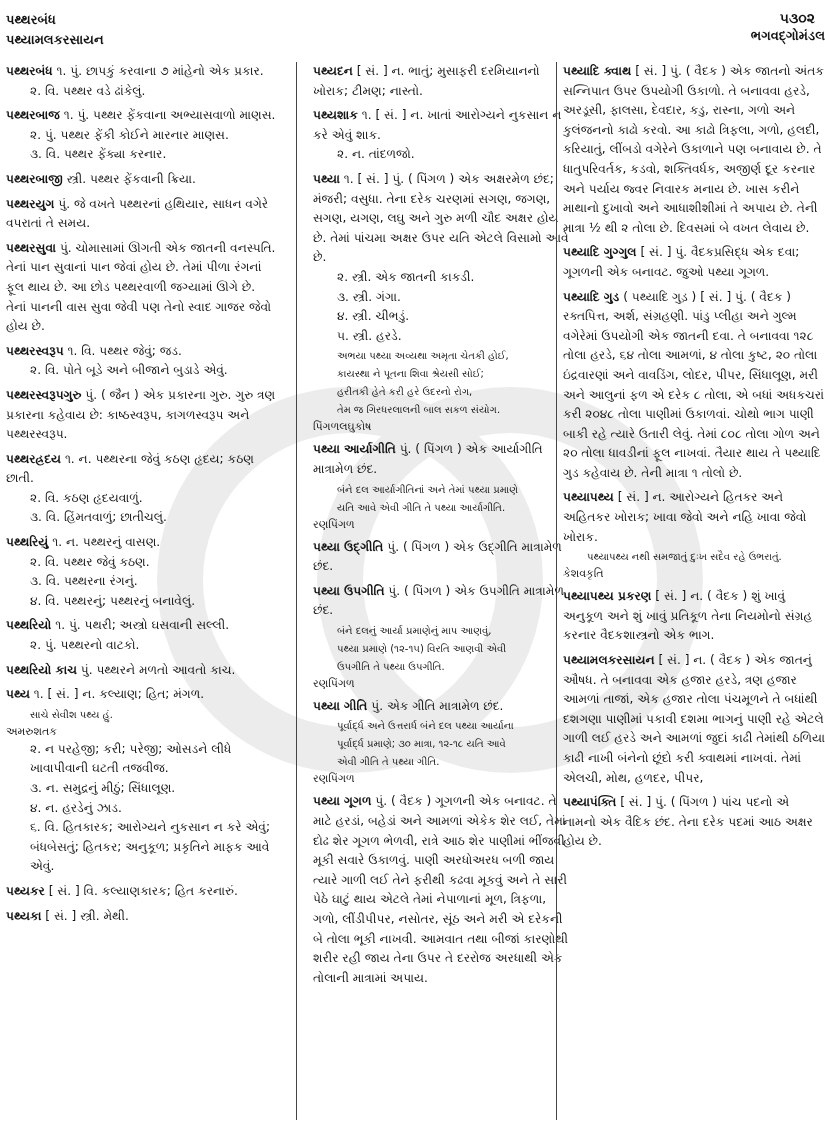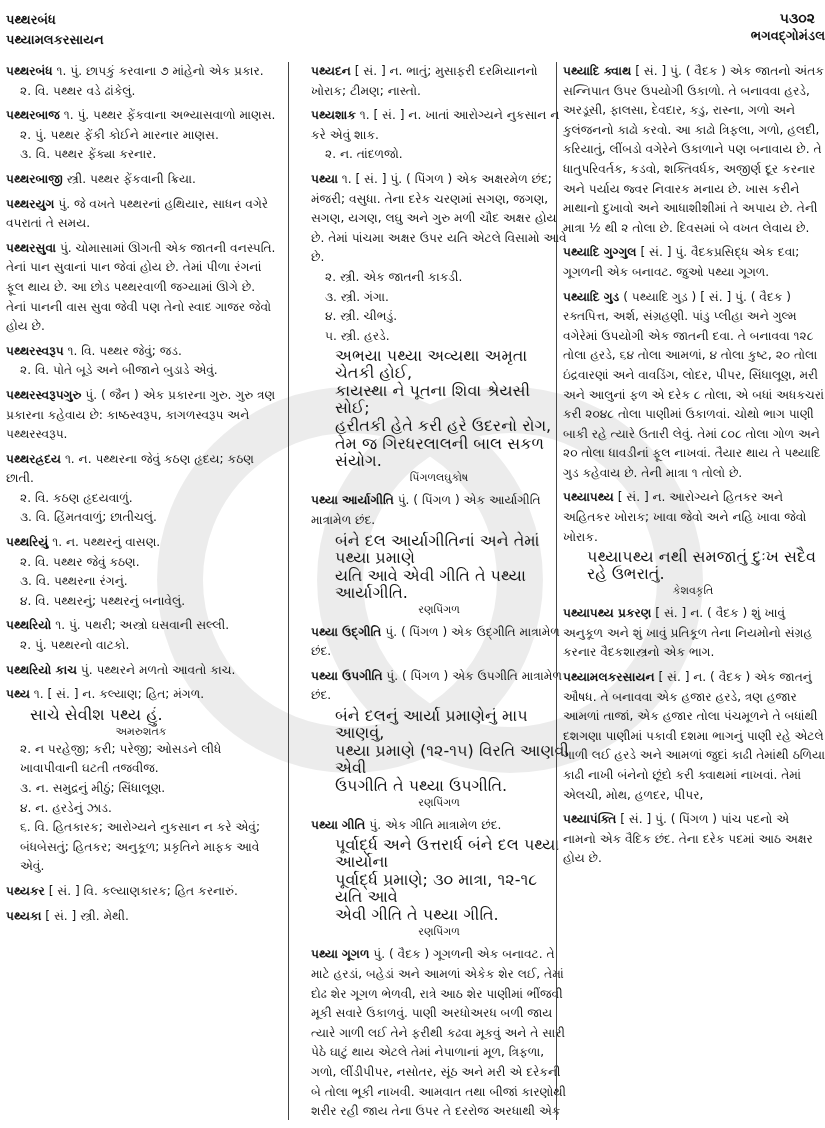--- a/index.html
+++ b/index.html
@@ -20,28 +20,28 @@
   .hdr-center { position: absolute; left: 0; right: 0; top: 28px; text-align: right; font-weight: bold; font-size: 13px; }
   .hdr-right { position: absolute; right: 10px; top: 10px; font-weight: bold; font-size: 14px; text-align: center; }
   .columns {
     position: absolute; top: 62px; left: 0; width: 780px; height: 1060px;
   }
   .col {
     position: absolute; top: 0; height: 1058px; overflow: hidden;
     font-size: 12.2px; line-height: 19.6px;
   }
   .col1 { left: 6px; width: 272px; }
-  .col2 { left: 288px; width: 258px; border-left: 1.5px solid #444; padding-left: 22px; }
+  .col2 { left: 296px; width: 258px; border-left: 1.5px solid #444; padding-left: 16px; }
   .col3 { left: 556px; width: 262px; border-left: 1.5px solid #444; padding-left: 6px; }
   .entry { margin: 0 0 5px 0; }
   .headword { font-weight: bold; }
-  .sense { margin-left: 14px; }
+  .sense { margin-left: 24px; }
   .body { display: inline; }
-  .quote { margin: 1px 0 1px 24px; font-size: 16px; line-height: 17px; }
-  .qsrc { text-align: center; font-size: 11px; line-height: 16px; padding-right: 2px; }
+  .quote { margin: 1px 0 1px 24px; font-size: 10px; line-height: 17px; }
+  .qsrc { text-align: left; font-size: 11px; line-height: 16px; padding-right: 2px; }
 </style>
 </head>
 <body>
 
 <svg class="watermark" viewBox="0 0 560 560">
   <circle cx="200" cy="280" r="170" fill="none" stroke="#000" stroke-width="46"></circle>
   <circle cx="360" cy="280" r="170" fill="none" stroke="#000" stroke-width="46"></circle>
 </svg>
 
 <div class="header">

